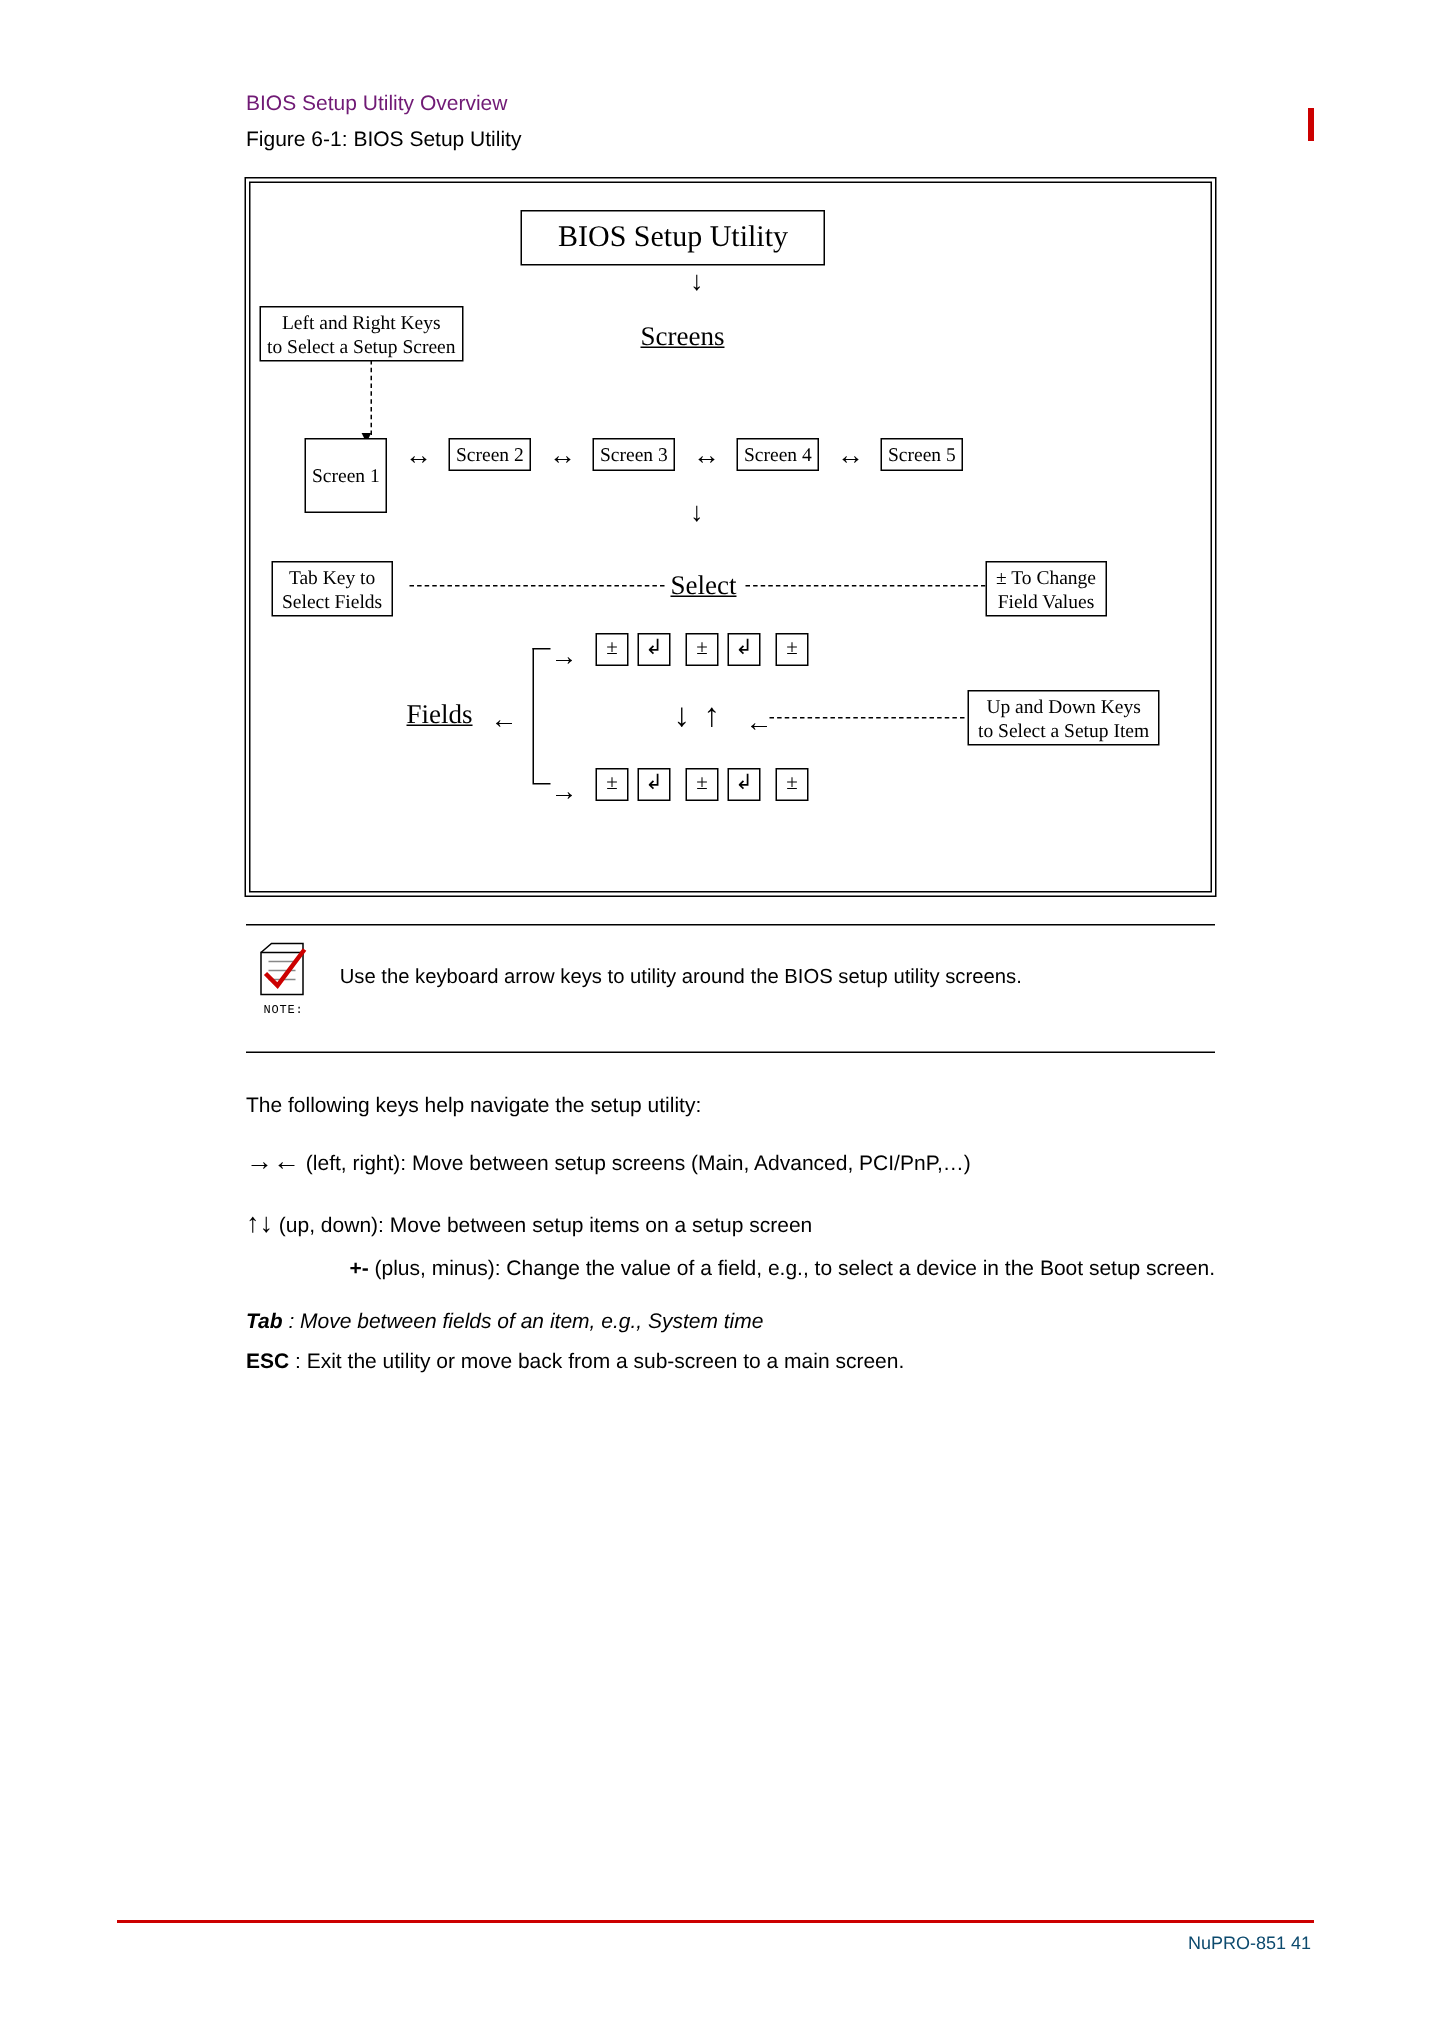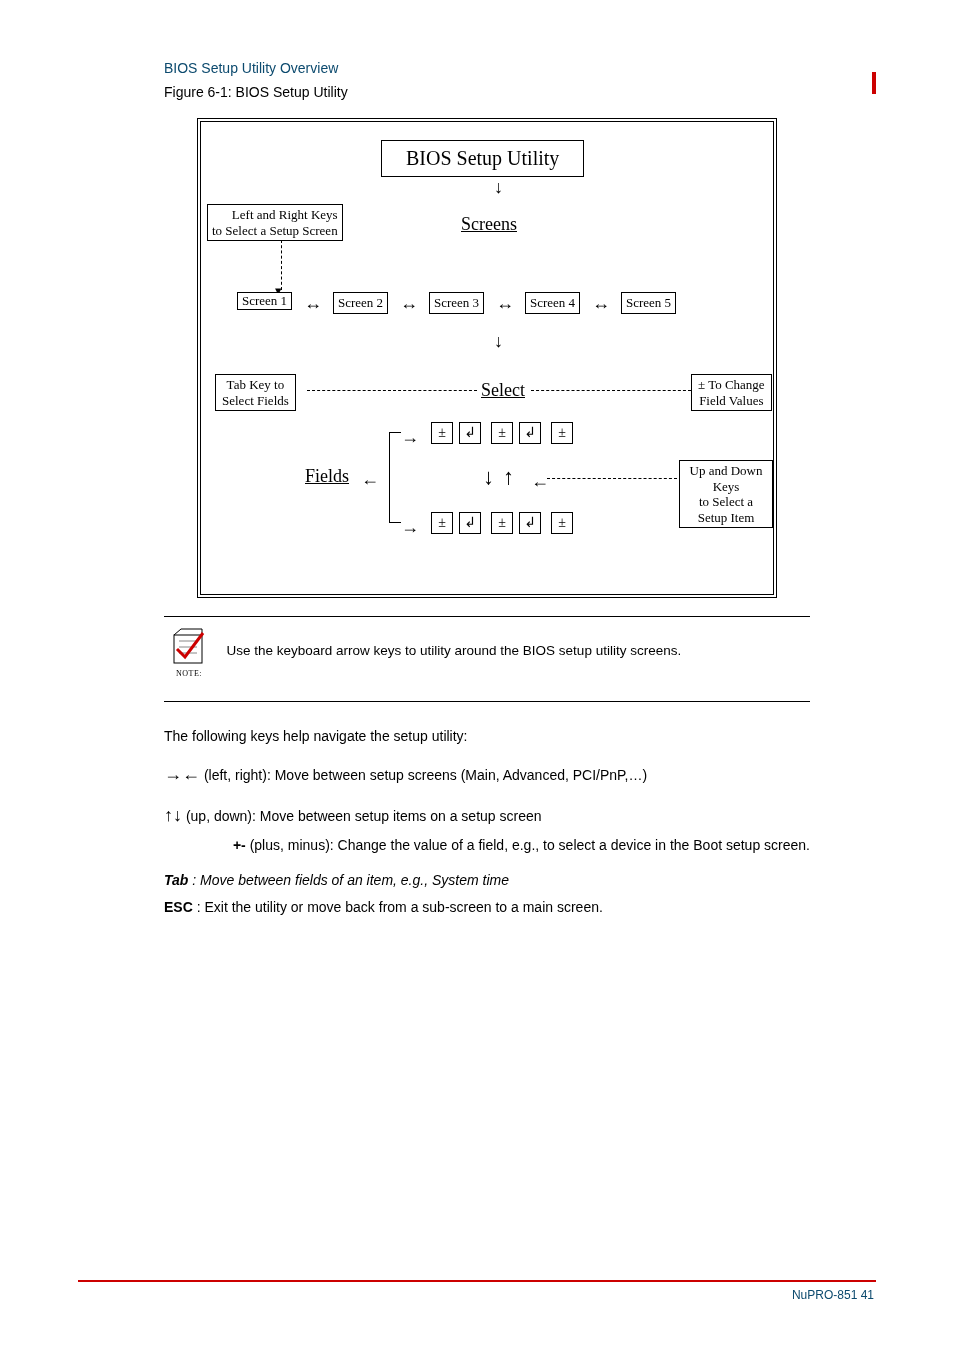--- a/index.html
+++ b/index.html
@@ -20,30 +20,30 @@
       position: absolute;
       top: 72px;
       right: 78px;
       width: 4px;
       height: 22px;
       background: #cc0000;
     }
     .section-title {
       font-size: 14px;
       margin: 0 0 8px 64px;
-      color: #0c4a6e;
+      color: #701a75;
       font-family: Arial, sans-serif;
     }
     .diagram-label {
       font-size: 14px;
       margin: 0 0 18px 64px;
     }
     .diagram-container {
       margin: 0 auto 18px auto;
-      width: 580px;
+      width: 648px;
       border: 4px double #000;
       position: relative;
       height: 480px;
       font-family: "Times New Roman", serif;
     }
     .dbox {
       border: 1px solid #000;
       position: absolute;
       font-size: 15px;
       padding: 4px 10px;
@@ -92,21 +92,21 @@
       display: inline-block;
       vertical-align: top;
       width: 50px;
       text-align: center;
     }
     .note-icon svg { display: block; margin: 0 auto; }
     .note-label {
       font-size: 8px;
       letter-spacing: 0.5px;
       margin-top: 2px;
-      font-family: Liberation Serif, serif;
+      font-family: Liberation Mono, monospace;
     }
     .note-text {
       display: inline-block;
       vertical-align: top;
       width: 570px;
       font-size: 13.5px;
       padding-top: 16px;
       padding-left: 8px;
     }
     .keys-list {
@@ -143,30 +143,30 @@
   <div class="red-bar-top"></div>
 
   <div class="section-title">BIOS Setup Utility Overview</div>
   <div class="diagram-label">Figure 6-1: BIOS Setup Utility</div>
 
   <div class="diagram-container">
 
     <div class="dbox" style="left:180px; top:18px; font-size:20px; padding:6px 24px;">BIOS Setup Utility</div>
     <div class="darrow" style="left:293px; top:56px;">↓</div>
 
-    <div class="dbox" style="left:6px; top:82px; font-size:13px; padding:2px 4px; line-height:1.2;text-align:right;">
+    <div class="dbox" style="left:6px; top:82px; font-size:13px; padding:2px 4px; line-height:1.2;">
       <span style="white-space:pre-line;">Left and Right Keys
 to Select a Setup Screen</span>
     </div>
     <div class="dotted-vert" style="left:80px; top:118px; height:50px;"></div>
     <div class="darrow" style="left:74px; top:162px; font-size:13px;">▾</div>
 
     <div class="dtext" style="left:260px; top:92px;">Screens</div>
 
-    <div class="dbox" style="left:36px; top:170px; font-size:13px; padding:0 4px;">Screen 1</div>
+    <div class="dbox" style="left:36px; top:170px; font-size:13px; padding:16px 4px;">Screen 1</div>
     <div class="darrow" style="left:103px; top:172px;">↔</div>
     <div class="dbox" style="left:132px; top:170px; font-size:13px; padding:2px 4px;">Screen 2</div>
     <div class="darrow" style="left:199px; top:172px;">↔</div>
     <div class="dbox" style="left:228px; top:170px; font-size:13px; padding:2px 4px;">Screen 3</div>
     <div class="darrow" style="left:295px; top:172px;">↔</div>
     <div class="dbox" style="left:324px; top:170px; font-size:13px; padding:2px 4px;">Screen 4</div>
     <div class="darrow" style="left:391px; top:172px;">↔</div>
     <div class="dbox" style="left:420px; top:170px; font-size:13px; padding:2px 4px;">Screen 5</div>
 
     <div class="darrow" style="left:293px; top:210px;">↓</div>

